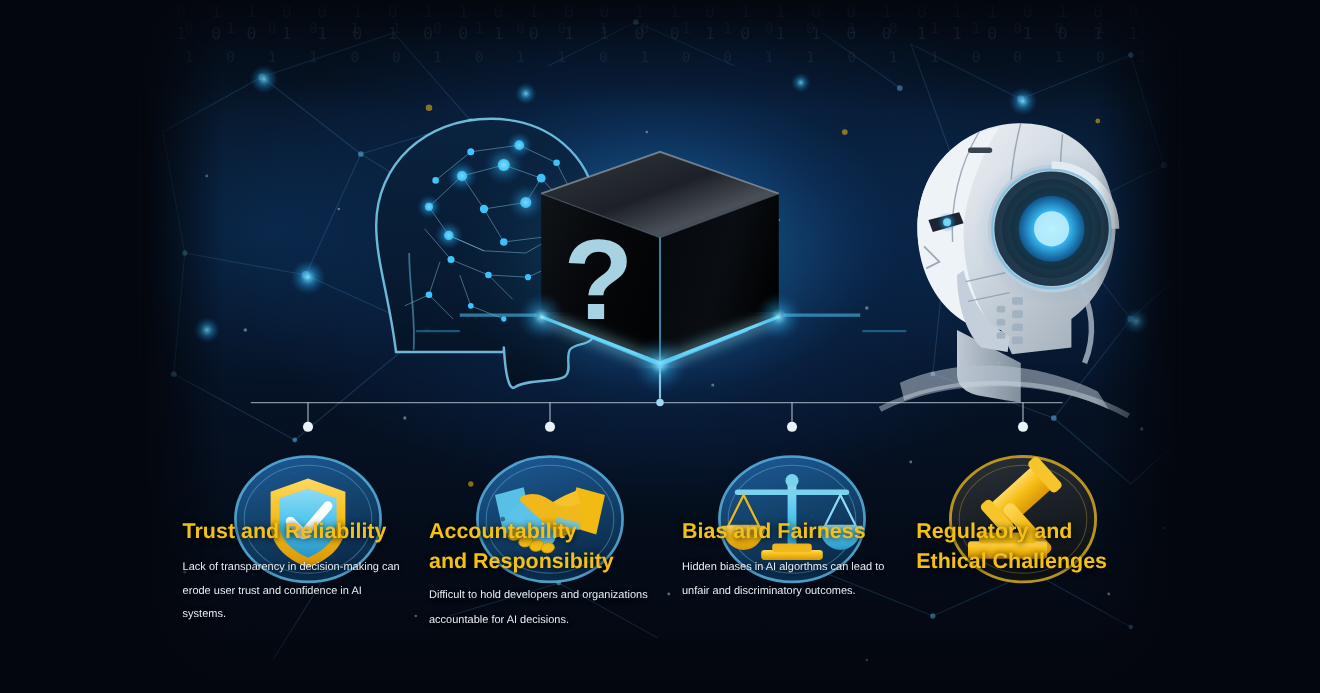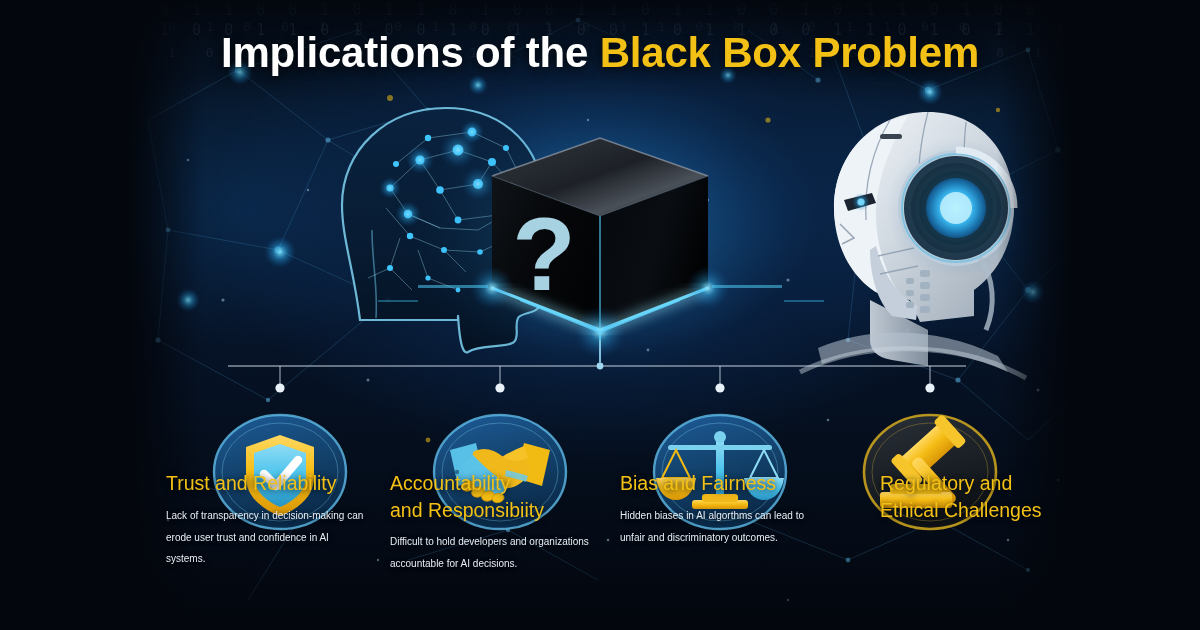--- a/index.html
+++ b/index.html
@@ -53,31 +53,31 @@
     font-size:42px;font-weight:700;letter-spacing:-.2px;
     white-space:nowrap;z-index:40;
   }
   .title .w{color:#ffffff;text-shadow:0 2px 12px rgba(0,0,0,.85);}
   .title .g{color:#f3c115;text-shadow:0 2px 12px rgba(0,0,0,.85);}
 
   
   .cards{position:absolute;left:128px;top:470px;width:944px;height:160px;z-index:45;}
   .card{position:absolute;top:0;}
   .card h3{
-    margin:0;font-size:19.5px;font-weight:400;color:#f3c115;line-height:27px;
+    margin:0;font-size:19.5px;font-weight:700;color:#f3c115;line-height:27px;
     text-shadow:0 1px 6px rgba(0,0,0,.9);
   }
   .card p{
     margin:8px 0 0 0;font-size:10px;line-height:21.5px;color:#e8eef5;font-weight:400;
     text-shadow:0 1px 5px rgba(0,0,0,.9);
   }
   .c0{left:38px;width:200px;}
   .c1{left:262px;width:205px;}
   .c2{left:492px;width:190px;}
-  .c3{left:752px;width:200px;}
+  .c3{left:705px;width:200px;}
   .c1 p,.c3 p{margin-top:7px;}
 </style>
 </head>
 <body>
 
 <div class="stage">
 
   <div class="panel">
 
     <div class="binary"><span>1 0 1 1 0 0 1 0 1 1 0 1 0 0 1 1 0 1 1 0 0 1 0 1 1 0 1 0 0 1 1 0 1 0 1 1 0 0 1 0 1 1 0 1 0 0 1 1 0</span>
@@ -492,23 +492,20 @@
           <rect x="752" y="492" width="72" height="16" rx="3" fill="url(#goldG)"></rect>
           <rect x="762" y="484" width="52" height="10" rx="3" fill="#f2bb14"></rect>
         </g>
       </g>
     </svg>
 
     <div class="panel-fade"></div>
     <div class="panel-fade-v"></div>
   </div>
 
-  <div class="title">
-    <span class="w">Implications of the </span><span class="g">Black Box Problem</span>
-  </div>
 
   <div class="cards">
 
     <div class="card c0">
       <h3><span>Trust and Reliability</span></h3>
       <p>Lack of transparency in decision-making can erode user trust and confidence in AI systems.</p>
     </div>
 
     <div class="card c2">
       <h3><span>Bias and Fairness</span></h3>

